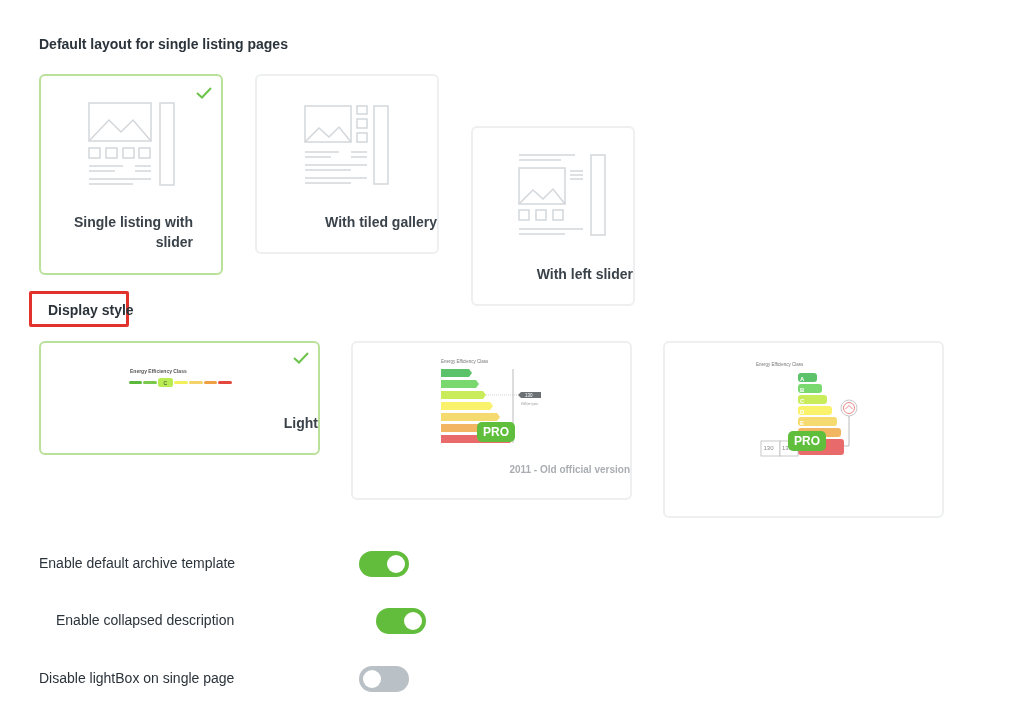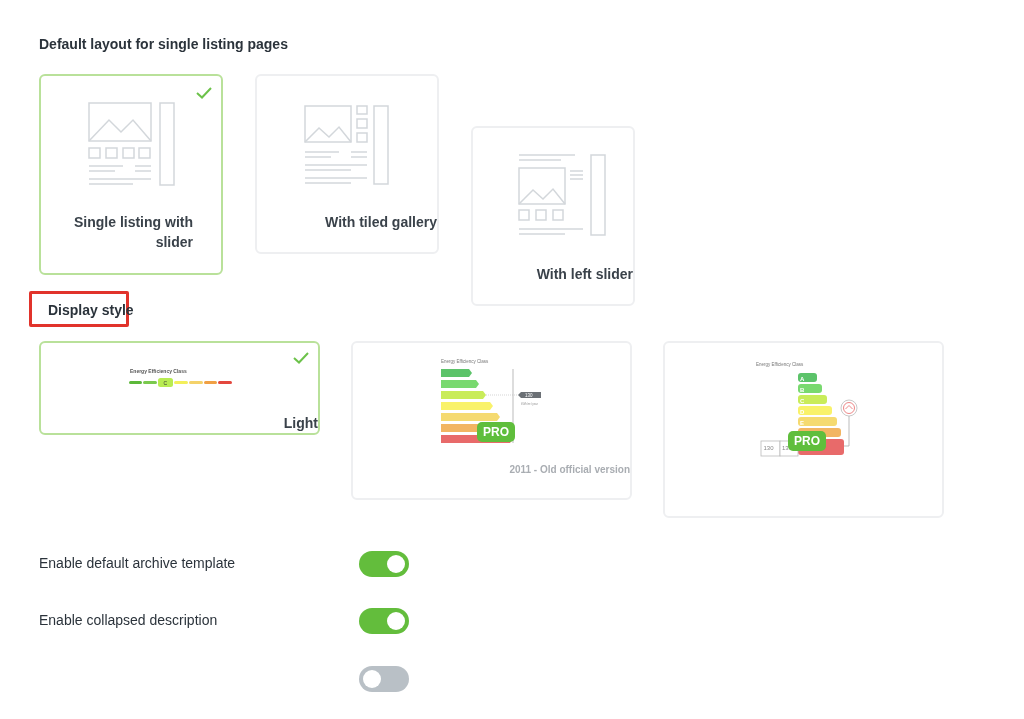--- a/index.html
+++ b/index.html
@@ -17,21 +17,21 @@
     .card.pro .label { color: #a9adb2; font-weight: bold; }
     .check { position: absolute; width: 16px; height: 12px; }
 
     
     #card-slider { left: 39px; top: 74px; width: 184px; height: 201px; }
     #card-tiled { left: 255px; top: 74px; width: 184px; height: 180px; padding-left: 21px; }
     #card-left { left: 471px; top: 82px; width: 164px; height: 180px; margin-top: 44px; }
     .layout-icon { position: absolute; left: 0; right: 0; top: 18px; height: 100px; }
 
     
-    #card-light { left: 39px; top: 341px; width: 281px; height: 94px; }
+    #card-light { left: 39px; top: 341px; width: 281px; height: 114px; }
     #card-2011 { left: 351px; top: 341px; width: 281px; height: 159px; }
     #card-2021 { left: 663px; top: 341px; width: 281px; height: 177px; }
 
     .pro-badge { position: absolute; background: #5fbe3c; color: #fff; font-size: 12px; font-weight: bold; border-radius: 5px; padding: 3px 6px; line-height: 14px; }
 
     .toggle-row { position: absolute; left: 39px; width: 380px; height: 26px; }
     .toggle-row .tlabel { position: absolute; left: 0; top: 4px; font-size: 14px; font-weight: normal; color: #2b333b; }
     .toggle { position: absolute; left: 320px; top: 0; width: 50px; height: 26px; border-radius: 13px; cursor: pointer; }
     .toggle.on { background: #63bd3c; }
     .toggle.off { background: #b9c0c6; }
@@ -179,23 +179,24 @@
   </svg>
   <div class="pro-badge" style="left:123px; top:88px;">PRO</div>
 </div>
 
 <div class="toggle-row" style="top:551px;">
   <span class="tlabel">Enable default archive template</span>
   <div class="toggle on">
       <div class="knob"></div>
     </div>
 </div>
-<div class="toggle-row" style="top:608px;">
+<div class="toggle-row" style="top:608px;margin-left:17px;">
   <span class="tlabel">Enable collapsed description</span>
   <div class="toggle on">
       <div class="knob"></div>
     </div>
 </div>
 <div class="toggle-row" style="top:666px;">
+  <span class="tlabel">Disable lightBox on single page</span>
   <div class="toggle off">
       <div class="knob"></div>
     </div>
 </div>
 
 </body></html>

